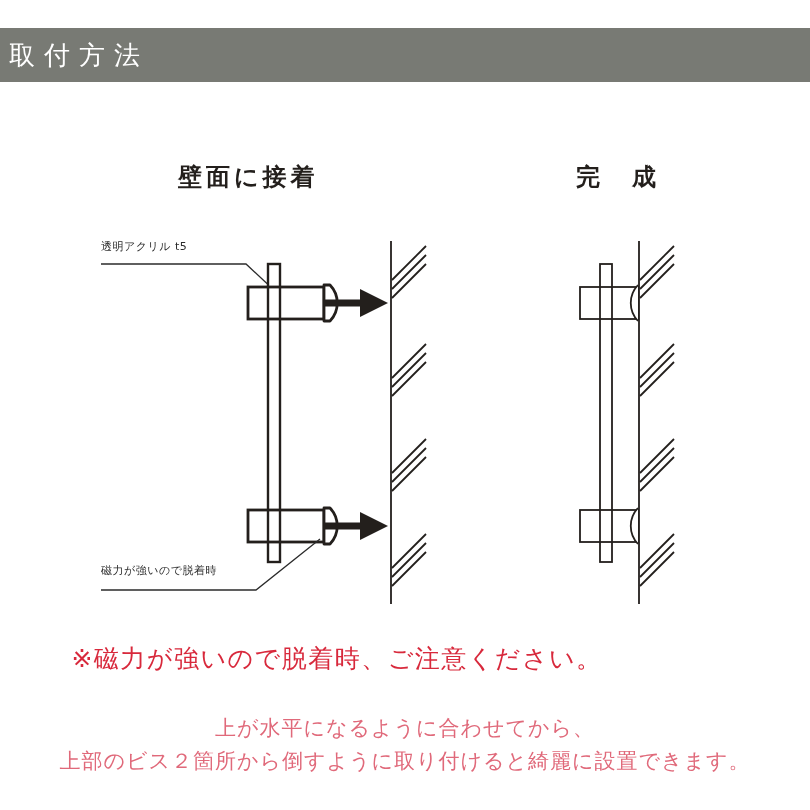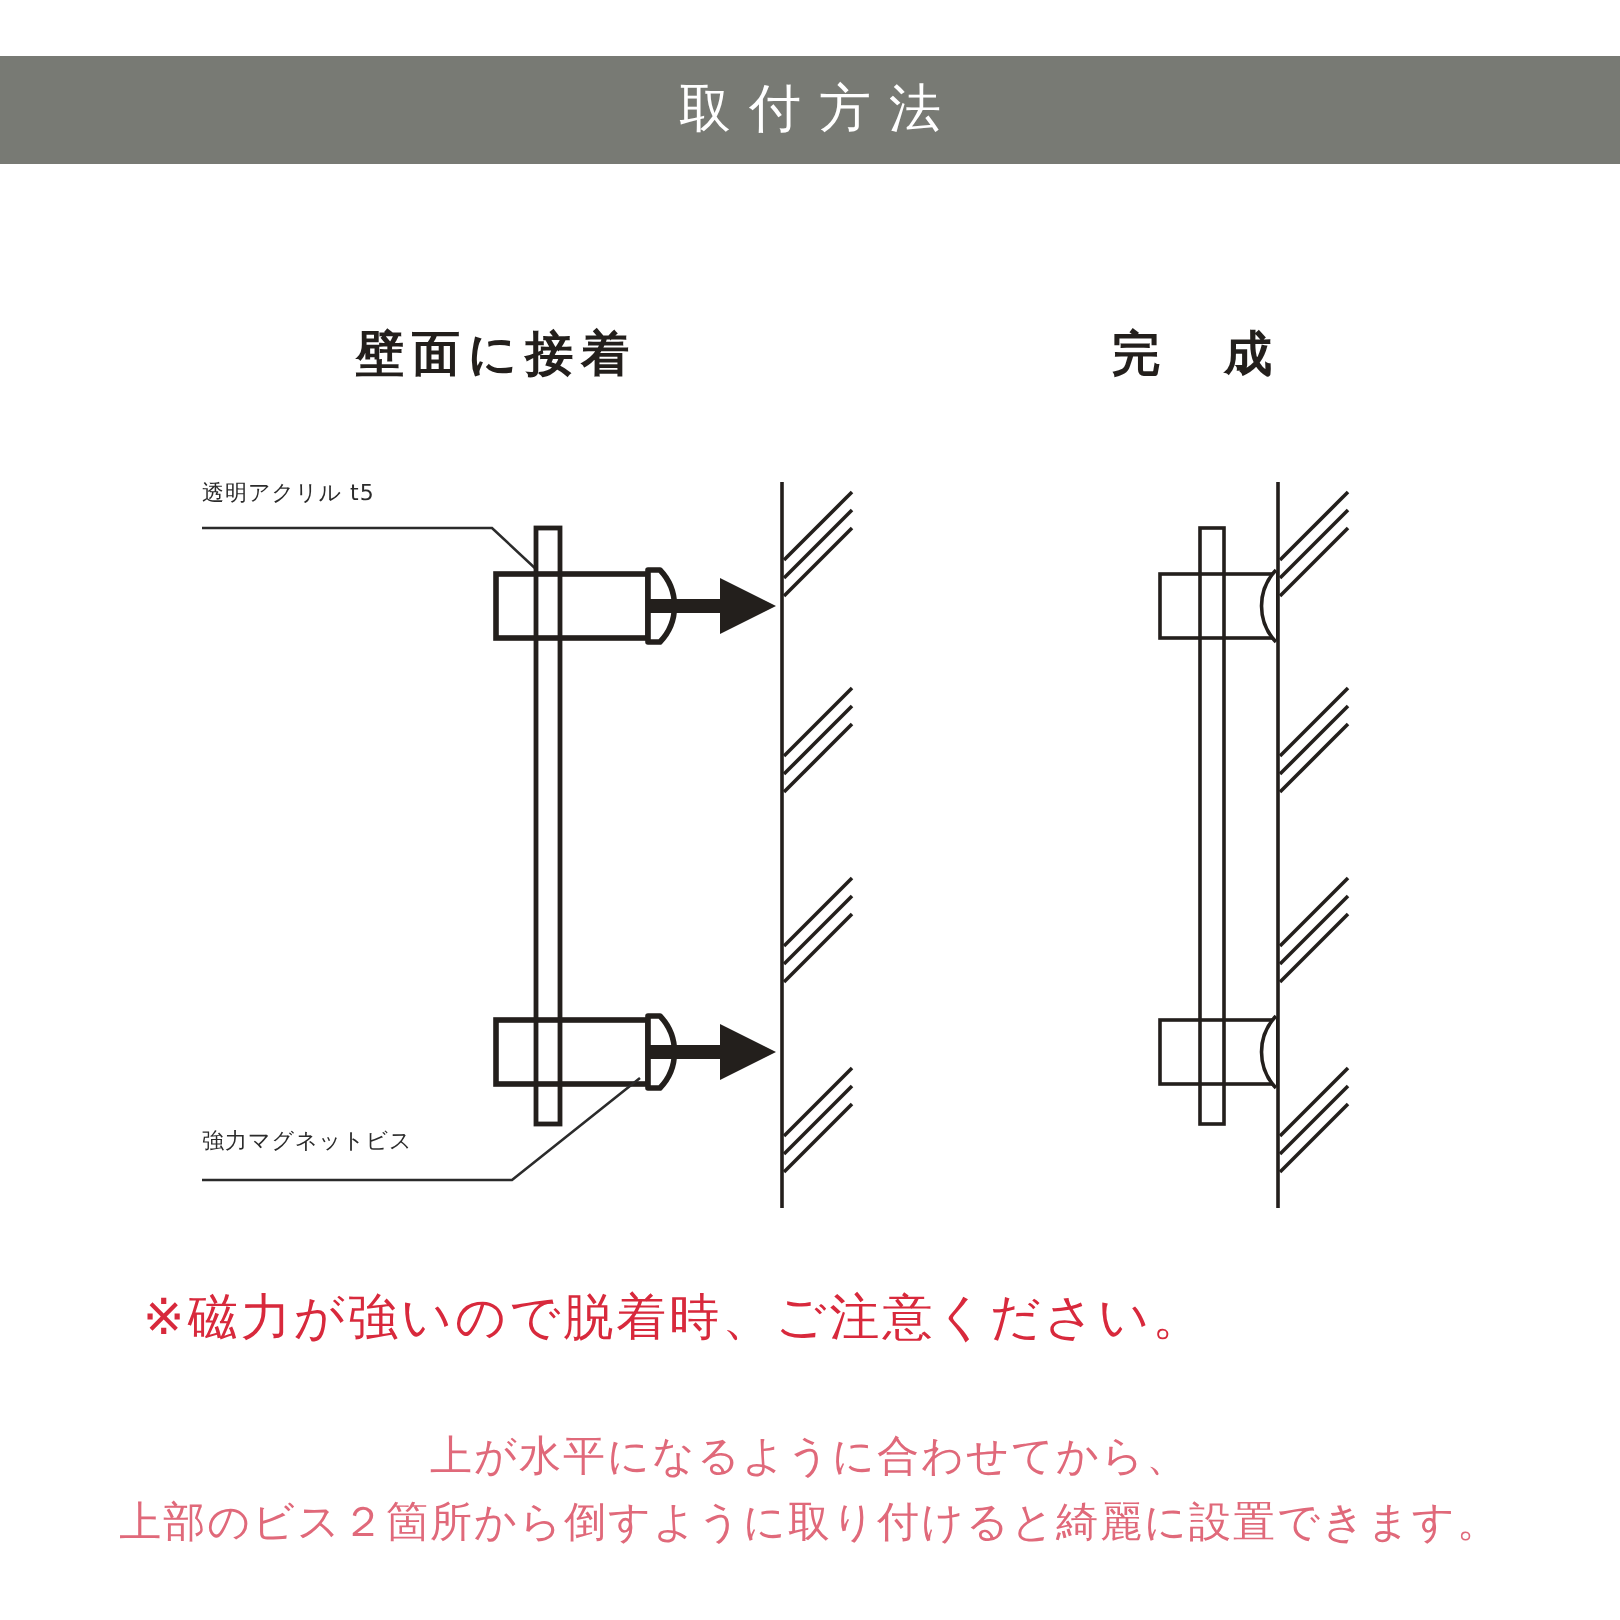--- a/index.html
+++ b/index.html
@@ -21,21 +21,20 @@
   
   #header-bar {
     position: absolute;
     left: 0;
     top: 28px;
     width: 810px;
     height: 54px;
     background: #787a74;
     display: flex;
     align-items: center;
-    justify-content: center;
   }
   #header-title {
     color: #ffffff;
     font-size: 26px;
     letter-spacing: 9px;
     text-indent: 9px;
     font-weight: 400;
     font-family: "DejaVu Sans", "Liberation Sans", sans-serif;
     line-height: 1;
   }
@@ -45,21 +44,21 @@
     position: absolute;
     color: #231f1c;
     font-size: 24px;
     font-weight: bold;
     letter-spacing: 4px;
     line-height: 1;
     white-space: pre;
     font-family: "DejaVu Sans", "Liberation Sans", sans-serif;
   }
   #step-heading-left  { left: 178px; top: 165px; }
-  #step-heading-right { left: 556px; top: 165px; }
+  #step-heading-right { left: 576px; top: 165px; }
 
   
   #diagram {
     position: absolute;
     left: 0;
     top: 0;
     width: 810px;
     height: 810px;
   }
 
@@ -109,21 +108,21 @@
 <div id="page">
 
   <div id="header-bar">
     <div id="header-title">取付方法</div>
   </div>
 
   <div class="step-heading" id="step-heading-left">壁面に接着</div>
   <div class="step-heading" id="step-heading-right">完　成</div>
 
   <div class="callout-label" id="callout-acrylic">透明アクリル t5</div>
-  <div class="callout-label" id="callout-magnet">強力マグネットビス</div>
+  <div class="callout-label" id="callout-magnet">磁力が強いので脱着時</div>
 
   <svg id="diagram" viewBox="0 0 810 810">
 
     <g>
 
       <g>
         <path d="M 101 264 L 246 264 L 276 292" fill="none" stroke="#2b2b2b" stroke-width="1.3"></path>
       </g>
 
       <g>

